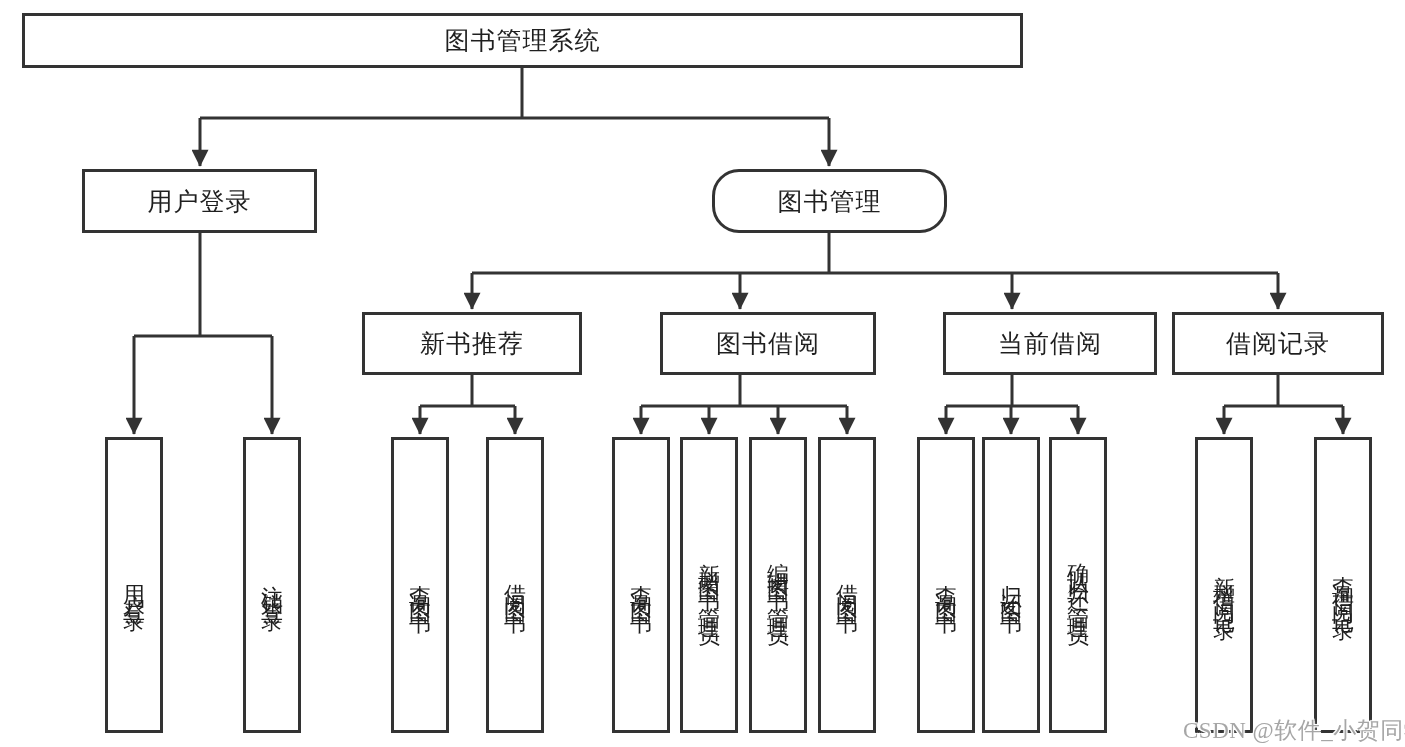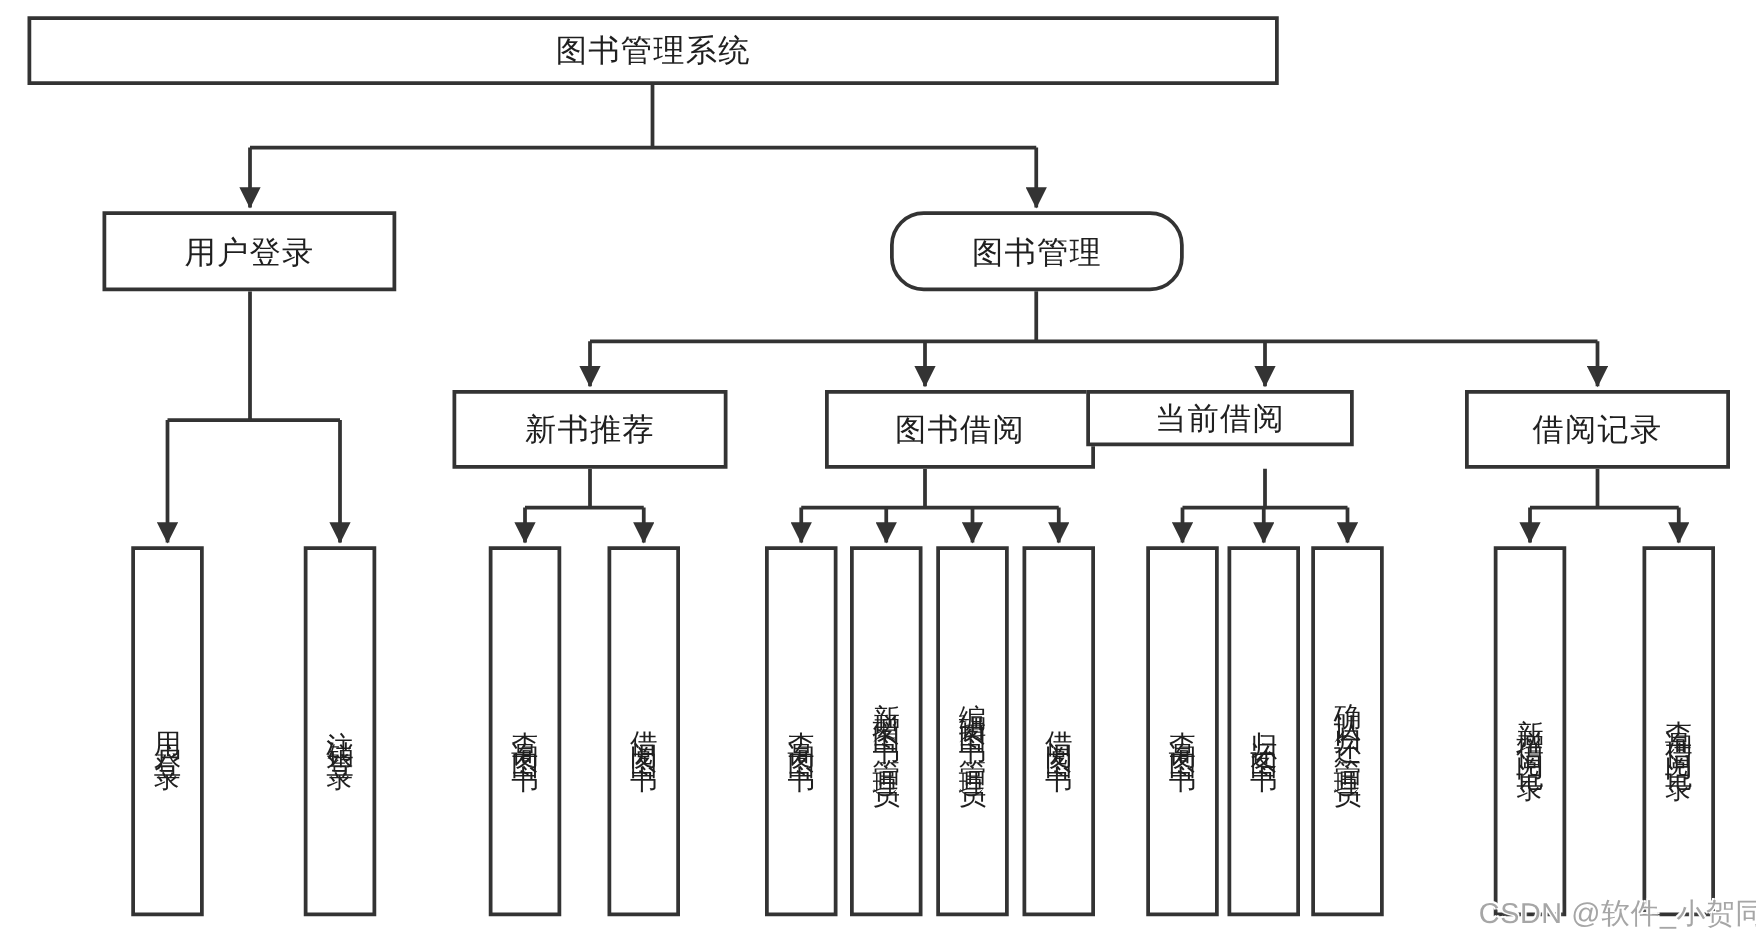--- a/index.html
+++ b/index.html
@@ -1,18 +1,18 @@
 <!DOCTYPE html>
 <html><head>
 <meta charset="utf-8">
 <style>
   html,body{margin:0;padding:0;background:#ffffff;}
   .canvas{
     position:relative;width:1405px;height:747px;background:#ffffff;overflow:hidden;
-    font-family:Liberation Sans, sans-serif;
+    font-family:Liberation Serif, serif;
     --line:#333333;--text:#1f1f1f;
   }
   .connectors{position:absolute;left:0;top:0;z-index:1;}
   .node{
     position:absolute;z-index:2;box-sizing:border-box;background:#ffffff;
     border:3px solid var(--line);display:flex;align-items:center;justify-content:center;
   }
   .hlabel{
     font-size:25px;color:var(--text);letter-spacing:1px;white-space:nowrap;
   }
@@ -85,21 +85,21 @@
   <div class="node" style="left:712px;top:169px;width:235px;height:64px;border-radius:27px;">
     <span class="hlabel">图书管理</span>
   </div>
 
   <div class="node" style="left:362px;top:312px;width:220px;height:63px;">
     <span class="hlabel">新书推荐</span>
   </div>
   <div class="node" style="left:660px;top:312px;width:216px;height:63px;">
     <span class="hlabel">图书借阅</span>
   </div>
-  <div class="node" style="left:869px;top:312px;width:214px;height:45px;">
+  <div class="node" style="left:943px;top:312px;width:214px;height:63px;">
     <span class="hlabel">当前借阅</span>
   </div>
   <div class="node" style="left:1172px;top:312px;width:212px;height:63px;">
     <span class="hlabel">借阅记录</span>
   </div>
 
   <div class="node vbox" style="left:105px;">
     <span class="vlabel">用户登录</span>
   </div>
   <div class="node vbox" style="left:243px;">

